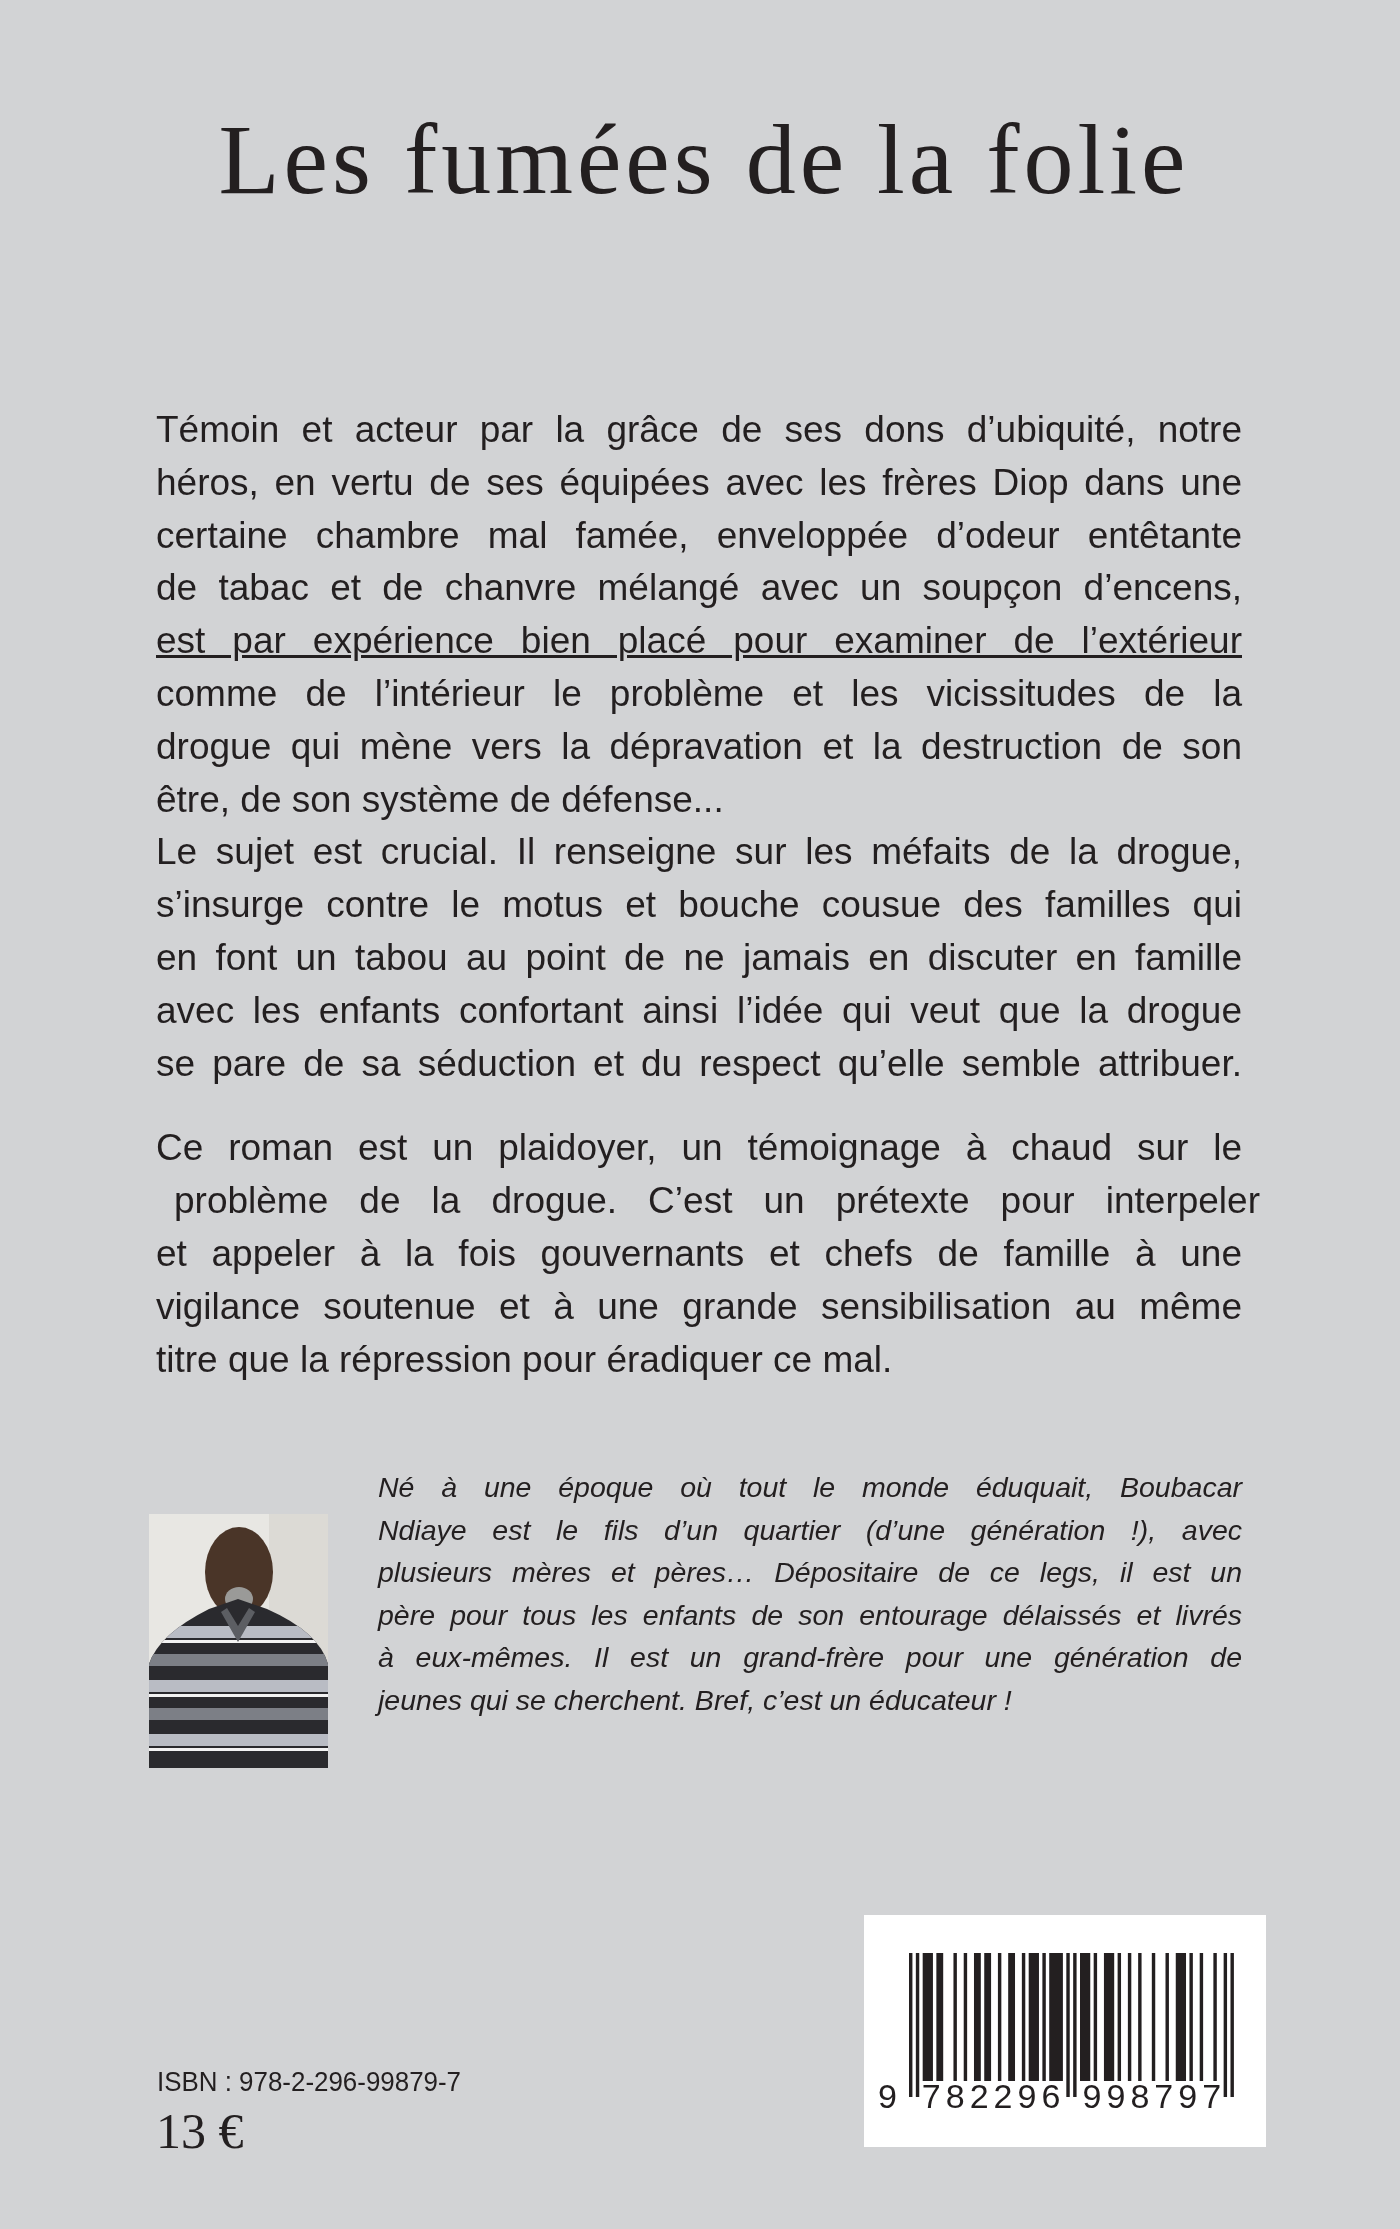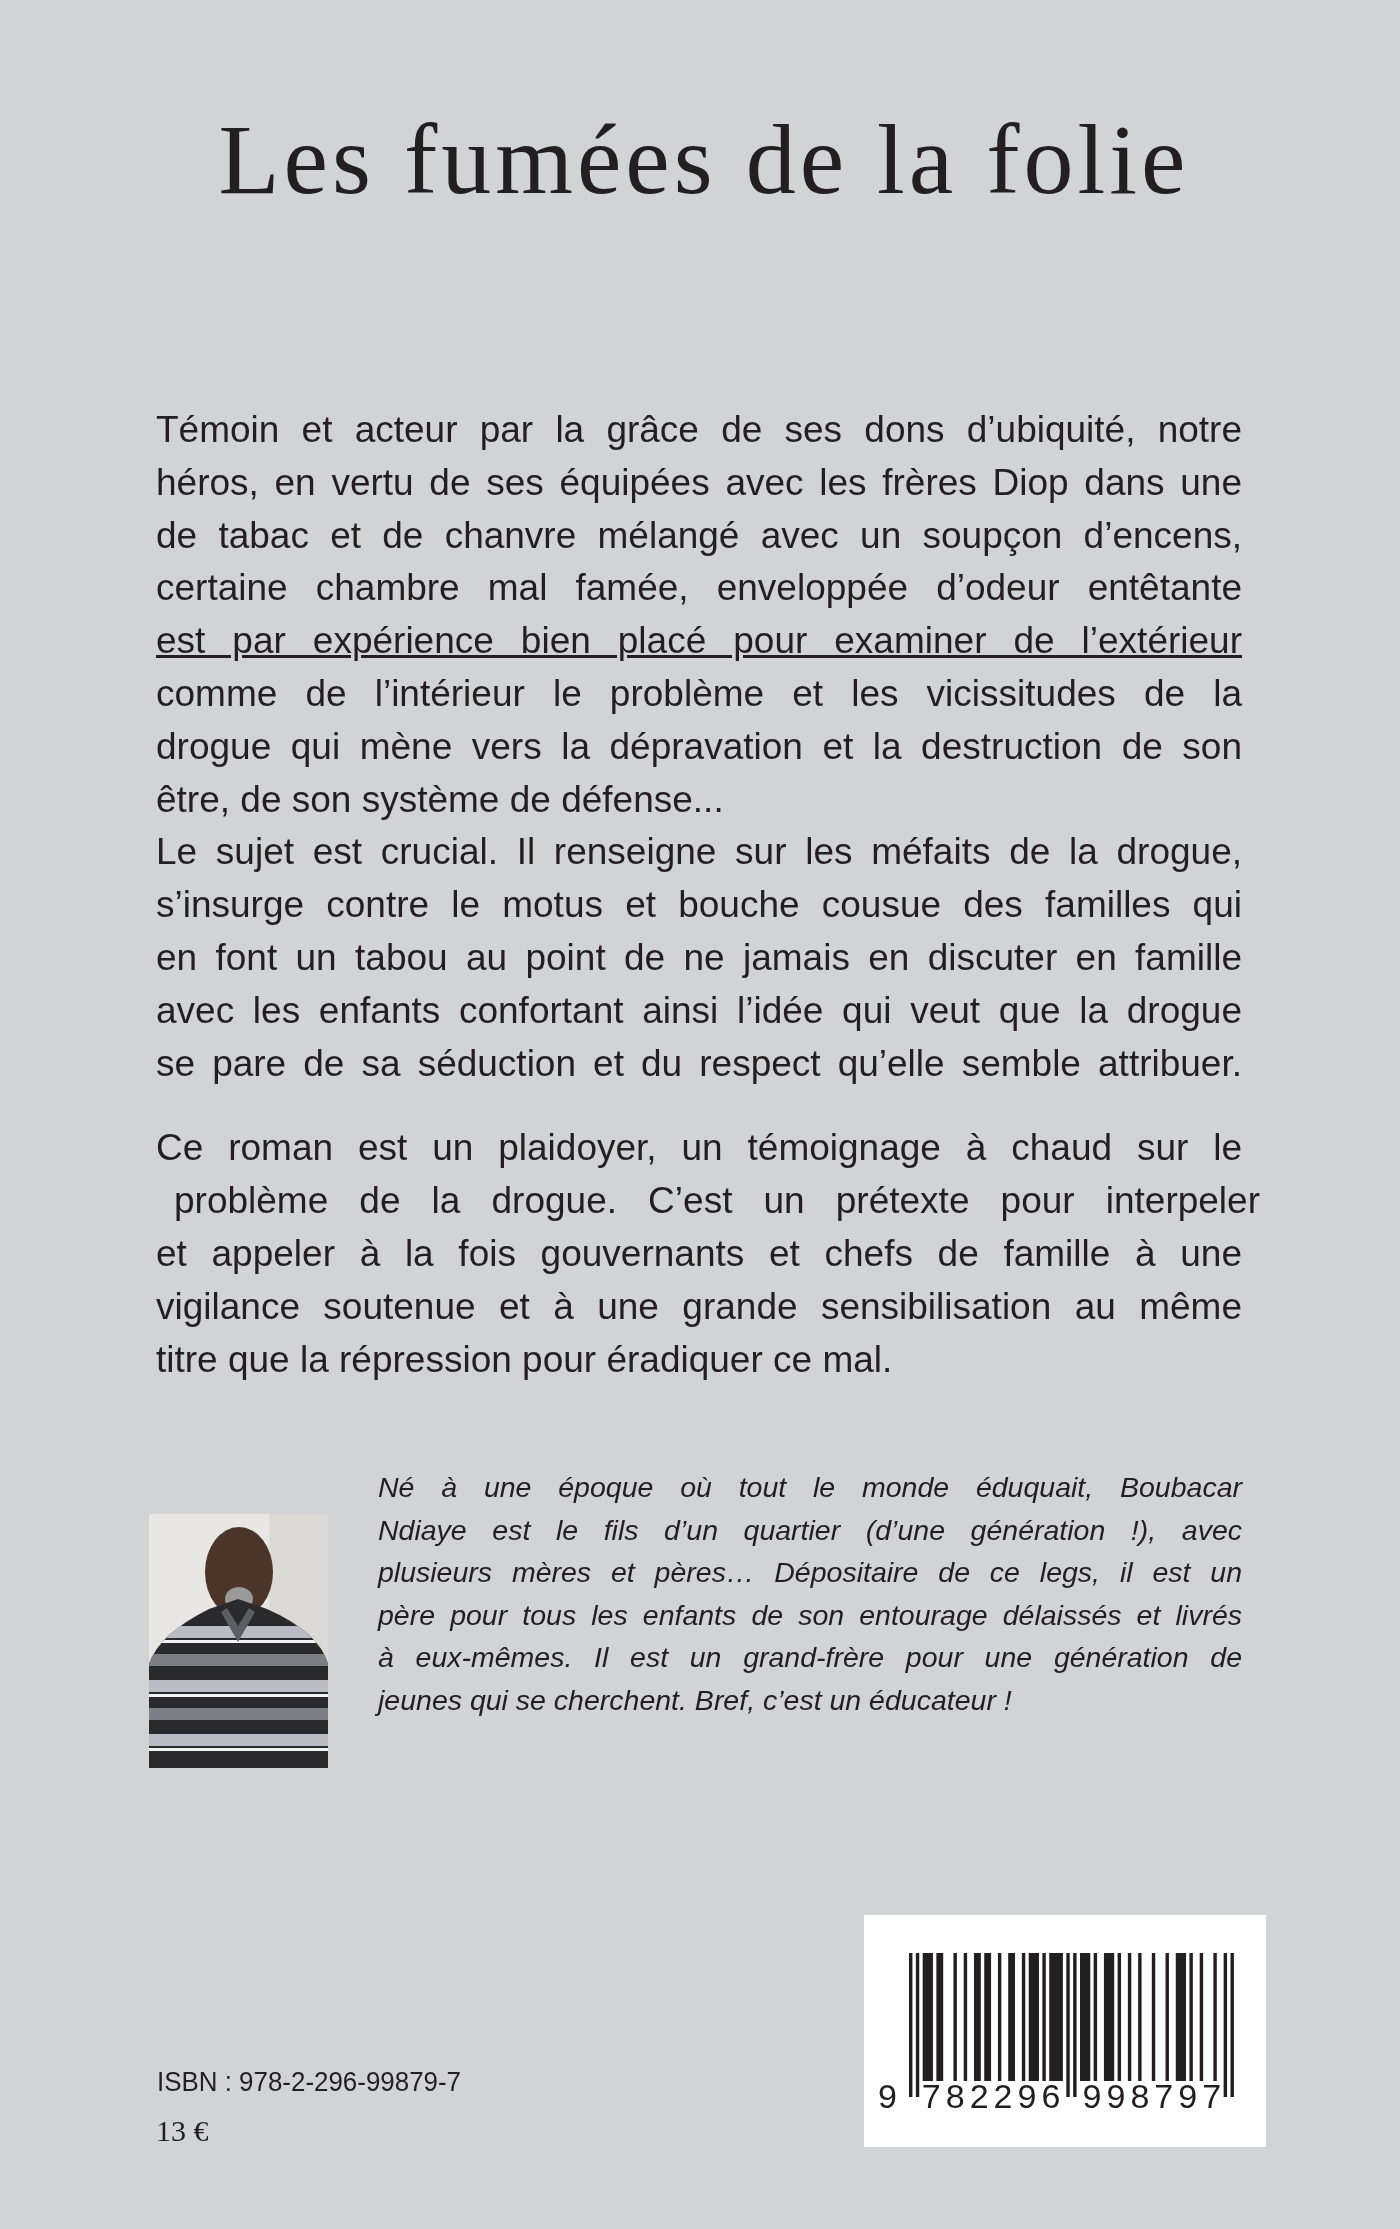--- a/index.html
+++ b/index.html
@@ -37,39 +37,39 @@
   .bio .line { height: 42.5px; }
   .isbn {
     position: absolute; left: 157px; top: 2064px;
     font-family: "Liberation Sans", "DejaVu Sans", sans-serif;
     font-size: 27px; line-height: 36px; white-space: nowrap;
     transform: scaleX(0.96); transform-origin: 0 0;
   }
   .price {
     position: absolute; left: 156px; top: 2106px;
     font-family: "Liberation Serif", "DejaVu Serif", serif;
-    font-size: 30px; line-height: 50px; white-space: nowrap;
+    font-size: 50px; line-height: 50px; white-space: nowrap;
   }
   .barcode-box {
     position: absolute; left: 864px; top: 1915px; width: 402px; height: 232px;
     background: #ffffff;
   }
   .barcode-box svg { position: absolute; left: 0; top: 0; }
   .bc-digit { font-family: "Liberation Sans", "DejaVu Sans", sans-serif; font-size: 34px; fill: #231f20; }
 </style>
 </head>
 <body>
 
 <h1 class="title">Les fumées de la folie</h1>
 
 <div class="blurb" id="blurb">
     <span class="line" style="width: 1086px; display: block;">Témoin et acteur par la grâce de ses dons d’ubiquité, notre</span>
     <span class="line" style="width: 1086px; display: block;">héros, en vertu de ses équipées avec les frères Diop dans une</span>
+    <span class="line" style="width: 1086px; display: block;">certaine chambre mal famée, enveloppée d’odeur entêtante</span>
     <span class="line" style="width: 1086px; display: block;">de tabac et de chanvre mélangé avec un soupçon d’encens,</span>
-    <span class="line" style="width: 1086px; display: block;">certaine chambre mal famée, enveloppée d’odeur entêtante</span>
     <span class="line" style="width: 1086px; display: block; text-decoration: underline;">est par expérience bien placé pour examiner de l’extérieur</span>
     <span class="line" style="width: 1086px; display: block;">comme de l’intérieur le problème et les vicissitudes de la</span>
     <span class="line" style="width: 1086px; display: block;">drogue qui mène vers la dépravation et la destruction de son</span>
     <span class="line last" style="width: 1086px; display: block;">être, de son système de défense...</span>
     <span class="line" style="width: 1086px; display: block;">Le sujet est crucial. Il renseigne sur les méfaits de la drogue,</span>
     <span class="line" style="width: 1086px; display: block;">s’insurge contre le motus et bouche cousue des familles qui</span>
     <span class="line" style="width: 1086px; display: block;">en font un tabou au point de ne jamais en discuter en famille</span>
     <span class="line" style="width: 1086px; display: block;">avec les enfants confortant ainsi l’idée qui veut que la drogue</span>
     <span class="line" style="width: 1086px; display: block;">se pare de sa séduction et du respect qu’elle semble attribuer.</span>
     <span class="line" style="width: 1086px; display: block; margin-top: 32px;">Ce roman est un plaidoyer, un témoignage à chaud sur le</span>

